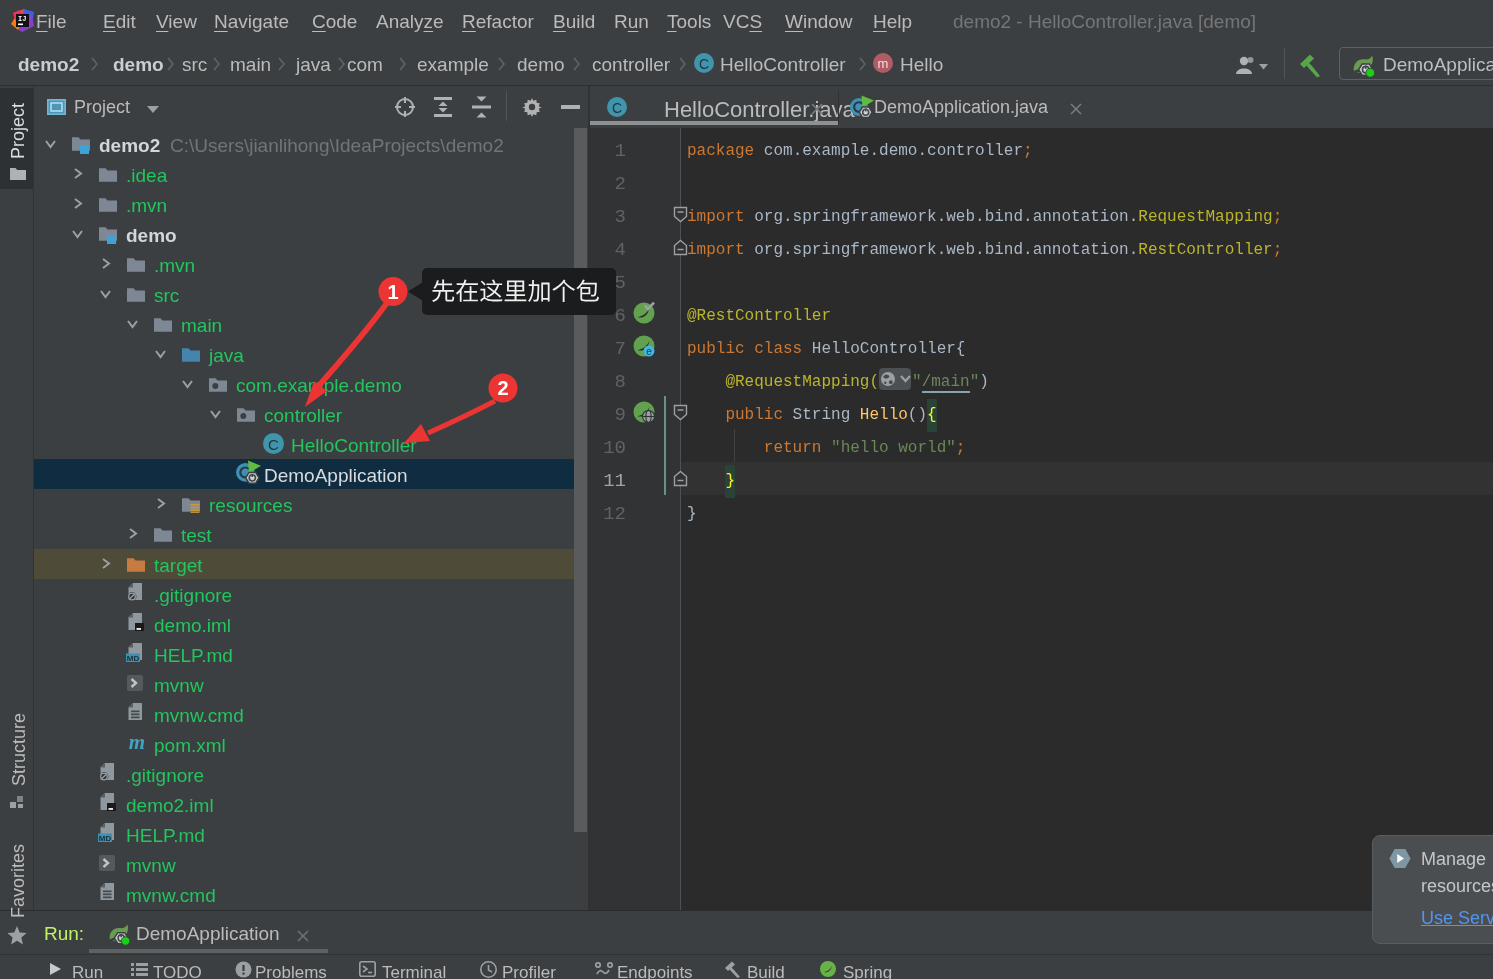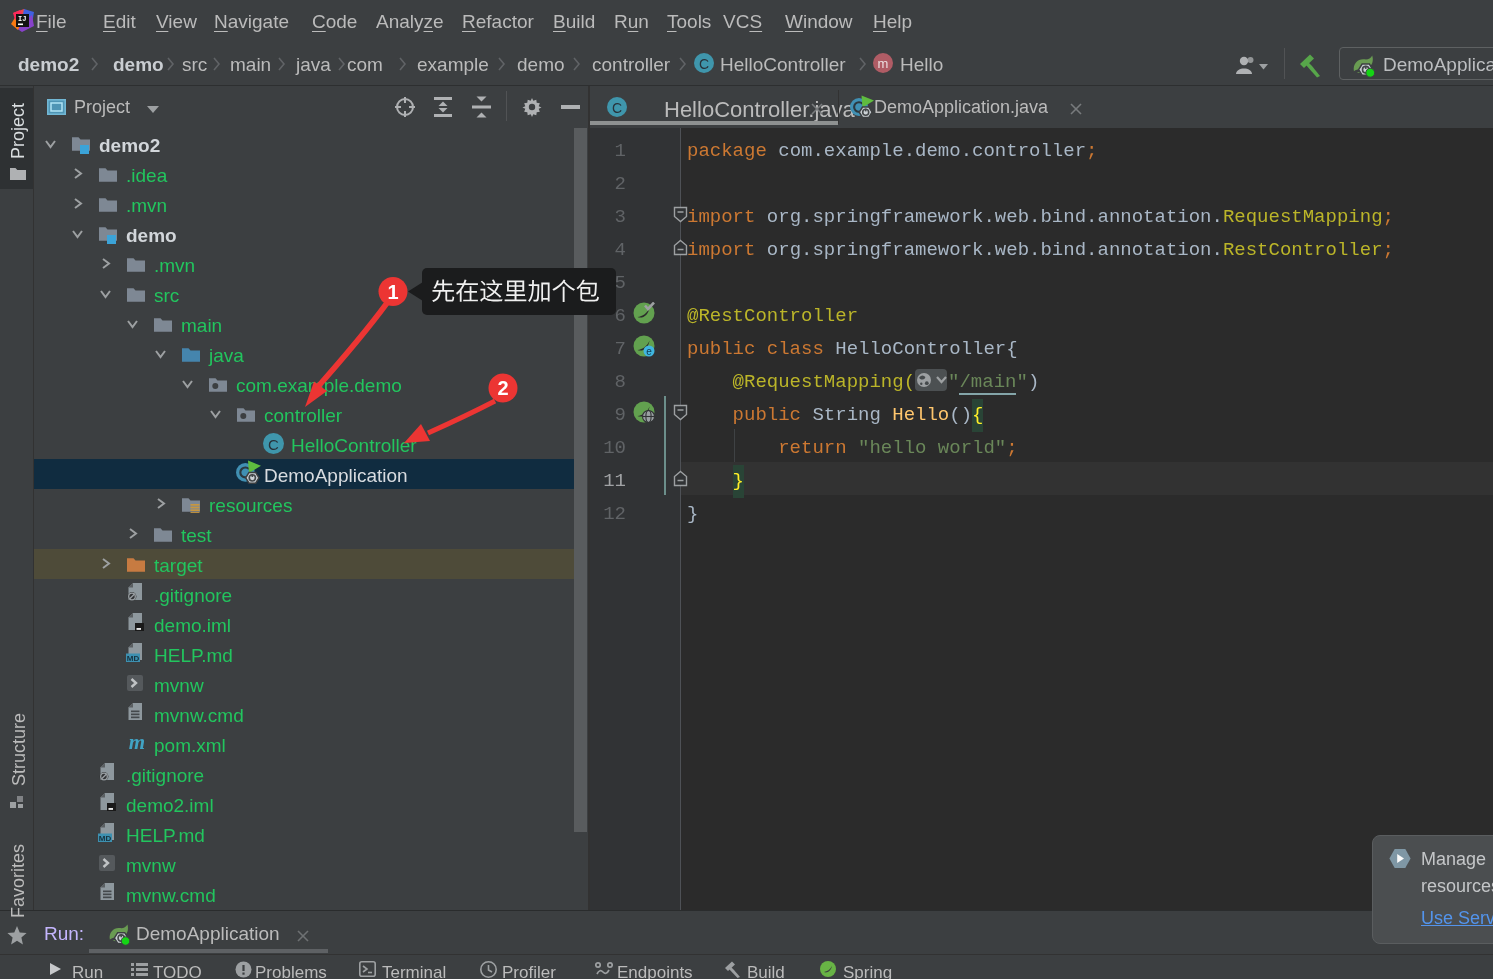--- a/index.html
+++ b/index.html
@@ -3,21 +3,21 @@
 *{margin:0;padding:0;box-sizing:border-box}
 html,body{width:1493px;height:979px;overflow:hidden;background:#3c3f41}
 #app{position:relative;width:1493px;height:979px;font-family:"Liberation Sans",sans-serif;background:#3c3f41;overflow:hidden}
 .abs{position:absolute}
 .mi{position:absolute;top:11px;font-size:19px;color:#bbbbbb;white-space:pre}
 .mi u{text-decoration:underline;text-underline-offset:3px}
 .bc{position:absolute;font-size:19px;color:#bbbbbb;white-space:pre}
 .vtxt{position:absolute;color:#bbbbbb;font-size:18px;white-space:nowrap;transform:rotate(-90deg);transform-origin:0 0}
 .rlab{position:absolute;font-size:19px;color:#22c55e;white-space:pre}
 .lnum{position:absolute;left:590px;width:36px;text-align:right;font-family:"Liberation Mono",monospace;font-size:19px;color:#606366;height:33px;line-height:33px}
-#code{position:absolute;left:687px;top:135px;font-family:"Liberation Mono",monospace;font-size:19px;line-height:33px;white-space:pre;color:#a9b7c6}
+#code{position:absolute;left:687px;top:135px;font-family:"Liberation Mono",monospace;font-size:16px;line-height:33px;white-space:pre;color:#a9b7c6}
 #code div{height:33px}
 .k{color:#cc7832}.an{color:#bbb529}.s{color:#6a8759}.mt{color:#ffc66d}
 .bh{display:inline-block;height:33px;line-height:33px;background:#294436;color:#ffef28}
 .inlay{display:inline-block;width:33px;height:22px;vertical-align:-4px}
 .uhl{border-bottom:2px solid #84a5a9}
 .bi{position:absolute;top:963px;font-size:17px;color:#bbbbbb}
 .ptx{position:absolute;font-size:18px;color:#c4c6c8;white-space:nowrap}
 </style></head><body>
 <div id="app">
 <div class="abs" style="left:0;top:0;width:1493px;height:86px;background:#3c3f41"></div>
@@ -47,20 +47,21 @@
 <span class="mi" style="left:214px"><u>N</u>avigate</span>
 <span class="mi" style="left:312px"><u>C</u>ode</span>
 <span class="mi" style="left:376px">Analy<u>z</u>e</span>
 <span class="mi" style="left:462px"><u>R</u>efactor</span>
 <span class="mi" style="left:553px"><u>B</u>uild</span>
 <span class="mi" style="left:614px">R<u>u</u>n</span>
 <span class="mi" style="left:667px"><u>T</u>ools</span>
 <span class="mi" style="left:723px">VC<u>S</u></span>
 <span class="mi" style="left:785px"><u>W</u>indow</span>
 <span class="mi" style="left:873px"><u>H</u>elp</span>
+<span class="abs" style="left:953px;top:11px;font-size:19px;color:#747678">demo2 - HelloController.java [demo]</span>
 <span class="bc" style="left:18px;top:54px;font-weight:bold;color:#c9cdd1;">demo2</span>
 <span class="bc" style="left:113px;top:54px;font-weight:bold;color:#c9cdd1;">demo</span>
 <span class="bc" style="left:182px;top:54px;">src</span>
 <span class="bc" style="left:230px;top:54px;">main</span>
 <span class="bc" style="left:296px;top:54px;">java</span>
 <span class="bc" style="left:347px;top:54px;">com</span>
 <span class="bc" style="left:417px;top:54px;">example</span>
 <span class="bc" style="left:517px;top:54px;">demo</span>
 <span class="bc" style="left:592px;top:54px;">controller</span>
 <span class="bc" style="left:720px;top:54px;">HelloController</span>
@@ -186,20 +187,21 @@
       <rect width="19" height="4" fill="#afb1b3"></rect>
     </svg>
 <svg class="abs" style="left:44px;top:137px" width="13" height="13" viewBox="0 0 13 13">
       <path d="M2,4 L6.5,10 L11,4" fill="none" stroke="#9da0a2" stroke-width="2"></path>
     </svg>
 <svg class="abs" style="left:71px;top:134px" width="22" height="21" viewBox="0 0 22 21">
       <path d="M1,3.2 h6.5 l2,2.2 H19 v11.4 H1 z" fill="#7e8894"></path>
       <rect x="9" y="11" width="9" height="9" fill="#3ba3d8"></rect>
     </svg>
 <span class="rlab" style="left:99px;top:135px;font-weight:bold;color:#d2d6da;">demo2</span>
+<span class="rlab" style="left:170px;top:135px;color:#6e757b">C:\Users\jianlihong\IdeaProjects\demo2</span>
 <svg class="abs" style="left:71px;top:167px" width="13" height="13" viewBox="0 0 13 13">
       <path d="M4,2 L10,6.5 L4,11" fill="none" stroke="#9da0a2" stroke-width="2"></path>
     </svg>
 <svg class="abs" style="left:98px;top:165px" width="20" height="18" viewBox="0 0 20 18">
       <path d="M1,3.2 h6.5 l2,2.2 H19 v11.4 H1 z" fill="#7e8894"></path>
     </svg>
 <span class="rlab" style="left:126px;top:165px;">.idea</span>
 <svg class="abs" style="left:71px;top:197px" width="13" height="13" viewBox="0 0 13 13">
       <path d="M4,2 L10,6.5 L4,11" fill="none" stroke="#9da0a2" stroke-width="2"></path>
     </svg>
@@ -459,21 +461,21 @@
       <line x1="4.5" y1="10.5" x2="10.5" y2="10.5" stroke="#9da0a2" stroke-width="1.5"></line>
     </svg>
 <div id="code"><div><span class="k">package</span> com.example.demo.controller<span class="k">;</span></div><div></div><div><span class="k">import</span> org.springframework.web.bind.annotation.<span class="an">RequestMapping</span><span class="k">;</span></div><div><span class="k">import</span> org.springframework.web.bind.annotation.<span class="an">RestController</span><span class="k">;</span></div><div></div><div><span class="an">@RestController</span></div><div><span class="k">public class </span>HelloController{</div><div>    <span class="an">@RequestMapping(</span><span class="inlay"><svg width="33" height="22" viewBox="0 0 33 22">
             <rect x="0" y="0" width="32" height="22" rx="4" fill="#4c5052"></rect>
             <circle cx="9" cy="11" r="7" fill="#9da0a2"></circle>
             <path d="M4.2,8.6 q2.2,-2.8 4.8,-1.7 q2.2,0.9 1,2.4 q-1.6,1.8 -3.8,1.1 q-2.2,-0.7 -2,-1.8 z" fill="#45494b"></path>
             <circle cx="11.8" cy="14.2" r="1.9" fill="#45494b"></circle>
             <circle cx="6.3" cy="14.8" r="1.2" fill="#45494b"></circle>
             <path d="M22,8 l4.5,5 4.5,-5" fill="none" stroke="#9da0a2" stroke-width="2.2"></path>
           </svg></span><span class="s">"<span class="uhl">/main</span>"</span>)</div><div>    <span class="k">public</span> String <span class="mt">Hello</span>()<span class="bh">{</span></div><div>        <span class="k">return</span> <span class="s">"hello world"</span><span class="k">;</span></div><div>    <span class="bh">}</span></div><div>}</div></div>
-<span class="abs" style="left:44px;top:923px;font-size:19px;color:#c4b5fd">Run:</span>
+<span class="abs" style="left:44px;top:923px;font-size:19px;color:#bef264">Run:</span>
 <svg class="abs" style="left:108px;top:923px" width="24" height="24" viewBox="0 0 24 24">
       <g transform="scale(0.9230769230769231)">
         <path d="M2,18 C0.5,9.5 7,4.5 13,5.5 C16.5,6 19.5,4.5 21,1.5 C22.5,6 21.5,11.5 17.5,13.5 C12,16.5 5.5,14.5 2,18 z" fill="#699b52"></path>
 <path d="M5,19.5 C9,17.5 13,17.5 16,18.5 L14,21 C10,19.5 7,19.5 5,19.5 z" fill="#699b52"></path>
 <path d="M10.5,10.5 h7.6 l3.6,5.8 -3.6,5.8 h-7.6 l-3.6,-5.8 z" fill="#cdd2d6" stroke="#3c3f41" stroke-width="1.6"></path>
 <circle cx="14.3" cy="16.3" r="3.4" fill="none" stroke="#44484a" stroke-width="1.7"></circle>
 <line x1="14.3" y1="12.2" x2="14.3" y2="15.5" stroke="#44484a" stroke-width="1.7"></line>
 <circle cx="19" cy="19.5" r="4.6" fill="#15d415" stroke="#3c3f41" stroke-width="1"></circle>
       </g>
     </svg>

